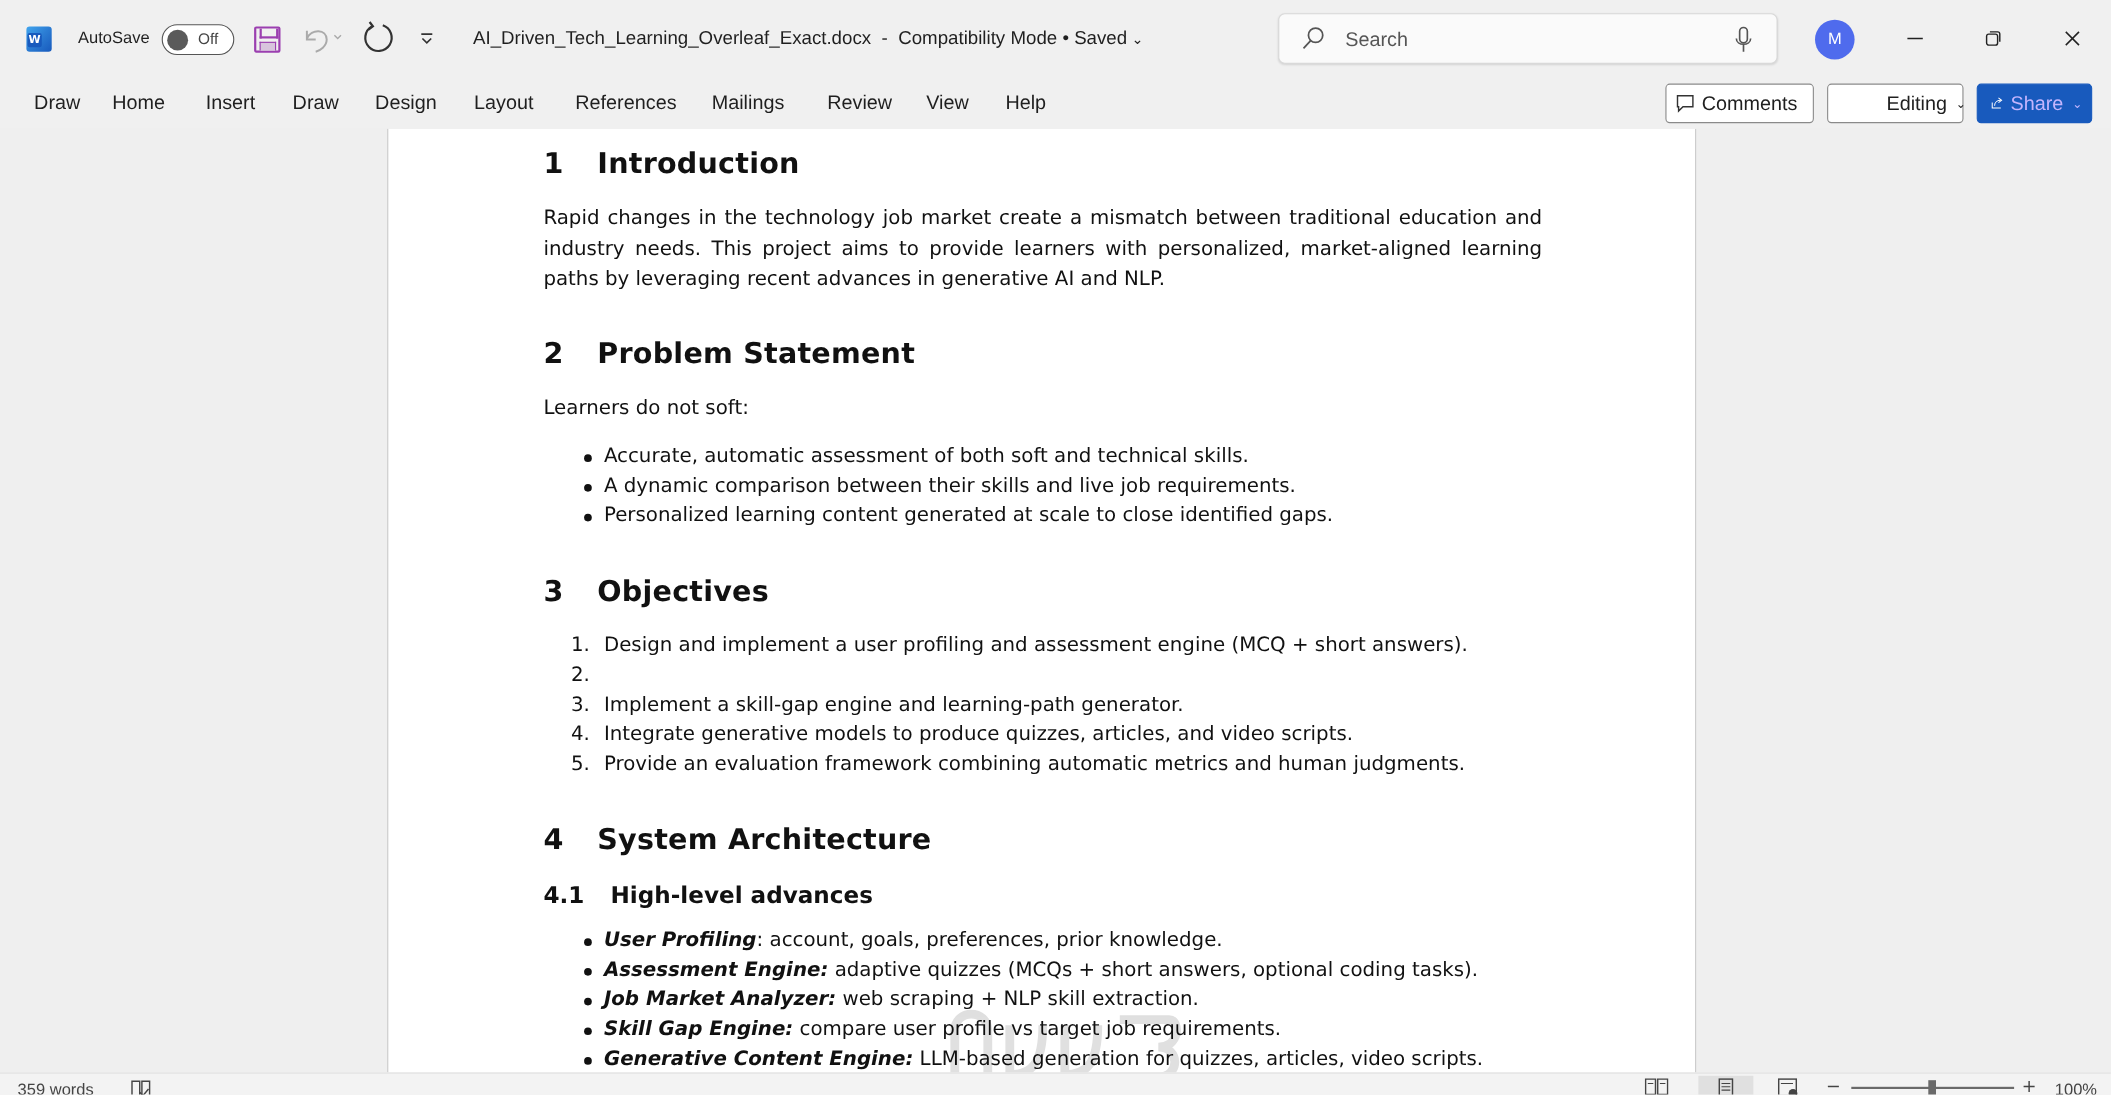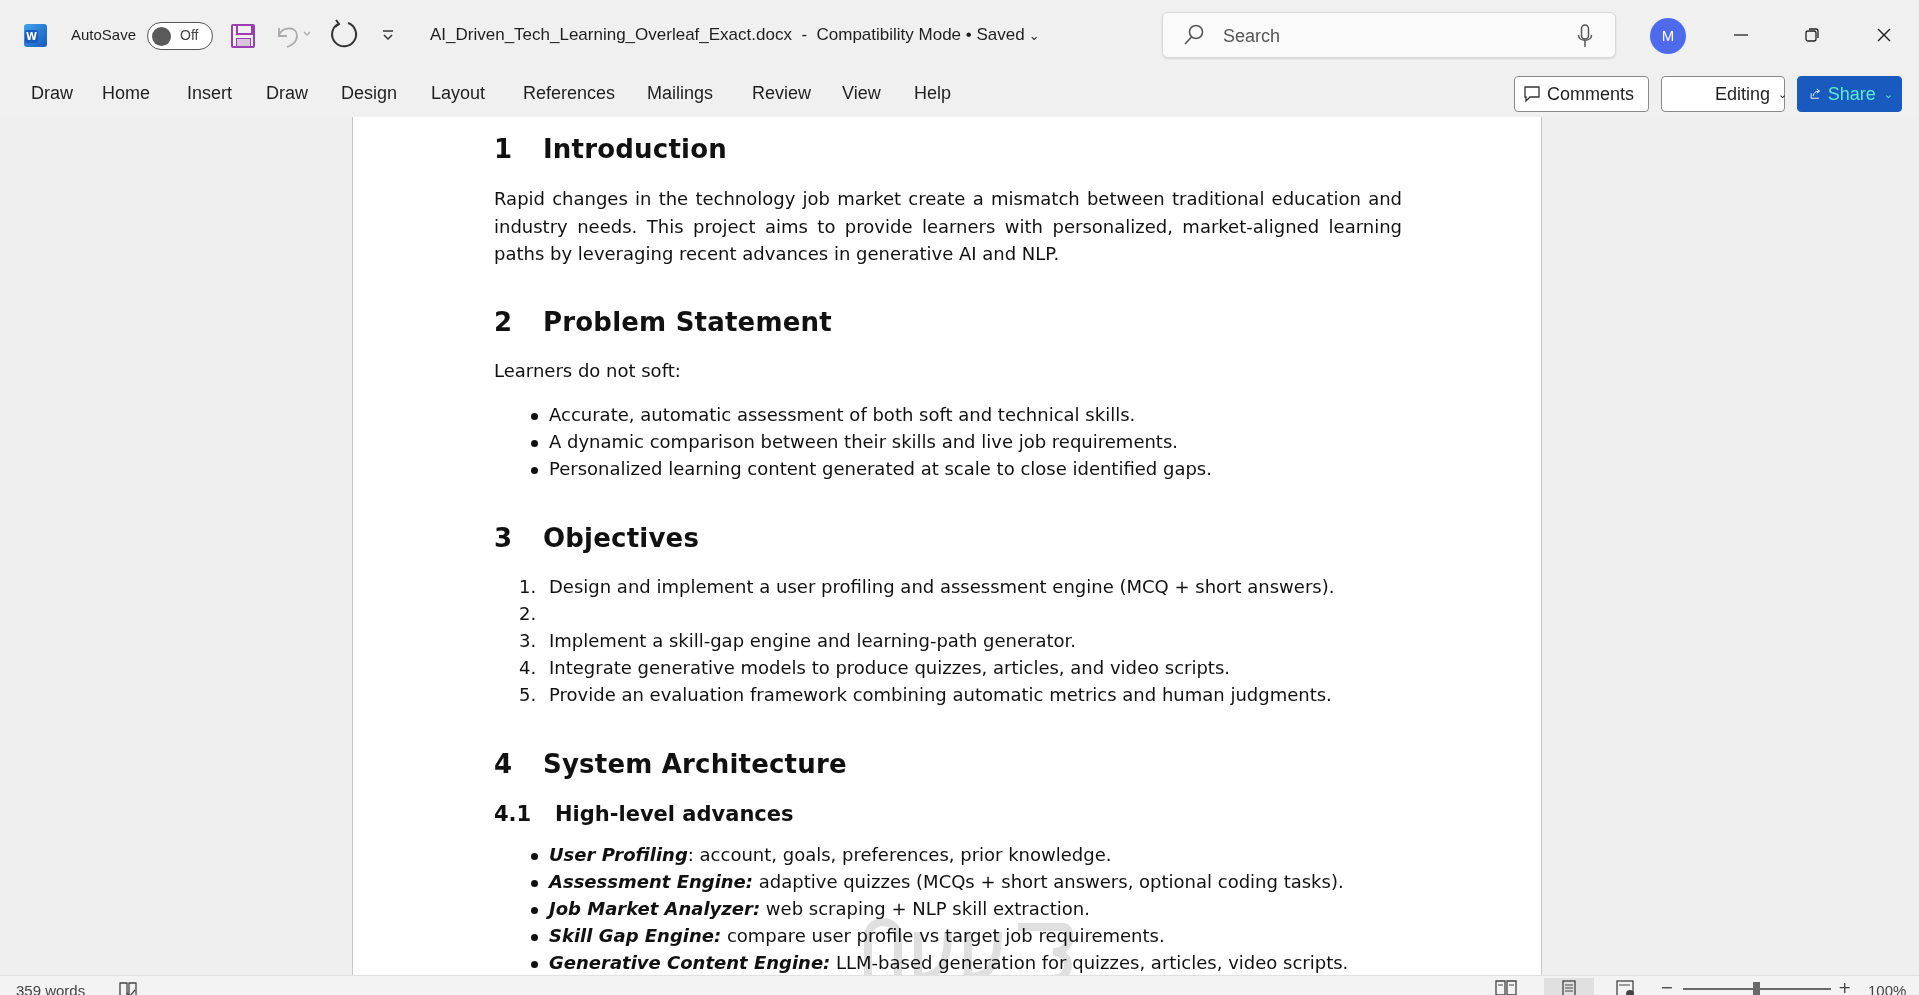--- a/index.html
+++ b/index.html
@@ -31,21 +31,21 @@
   .avatar { left: 1650px; top: 18px; width: 36px; height: 36px; border-radius: 50%; background: #4f6bed; color: #fff; font: 15px "Liberation Sans", sans-serif; text-align:center; line-height:36px; }
   .win-btn { top: 14px; width: 46px; height: 42px; display:flex; align-items:center; justify-content:center; color:#222; }
   .minimize { left: 1718px; }
   .restore { left: 1789px; }
   .close { left: 1861px; }
 
   
   #ribbon { position:absolute; left:0; top:70px; width:1919px; height:47px; background:#f0f0f0; }
   .tab { position:absolute; top:13px; font: 18px "Liberation Sans", sans-serif; color:#1f1f1f; white-space:nowrap; }
   .rb-btn { position:absolute; top:6px; height:36px; border:1px solid #8a8a8a; border-radius:4px; background:#fff; display:flex; align-items:center; font: 18px "Liberation Sans", sans-serif; color:#1f1f1f; padding: 0 8px; gap: 6px; }
-  .rb-btn.share { background:#185abd; border-color:#185abd; color:#5eead4;padding-left:11px; }
+  .rb-btn.share { background:#185abd; border-color:#185abd; color:#c4b5fd;padding-left:11px; }
   .rb-btn .dd { font-size: 11px; margin-left: 2px; }
 
   
   #canvas { position:absolute; left:0; top:117px; width:1919px; height:858px; background:#efefef; overflow:hidden; }
   #page { position:absolute; left:352px; top:0; width:1190px; height:900px; background:#fff; border-left:1px solid #c8c8c8; border-right:1px solid #c8c8c8; }
   .doc { font-family: "DejaVu Sans", sans-serif; color:#111; }
   .h1 { position:absolute; left:141px; font: bold 26px "DejaVu Sans", sans-serif; color:#111; white-space:nowrap; letter-spacing: 0.2px; }
   .h1 .num { display:inline-block; width:49px; }
   .h2 { position:absolute; left:141px; font: bold 21px "DejaVu Sans", sans-serif; color:#111; white-space:nowrap; }
   .h2 .num { display:inline-block; width:61px; }

